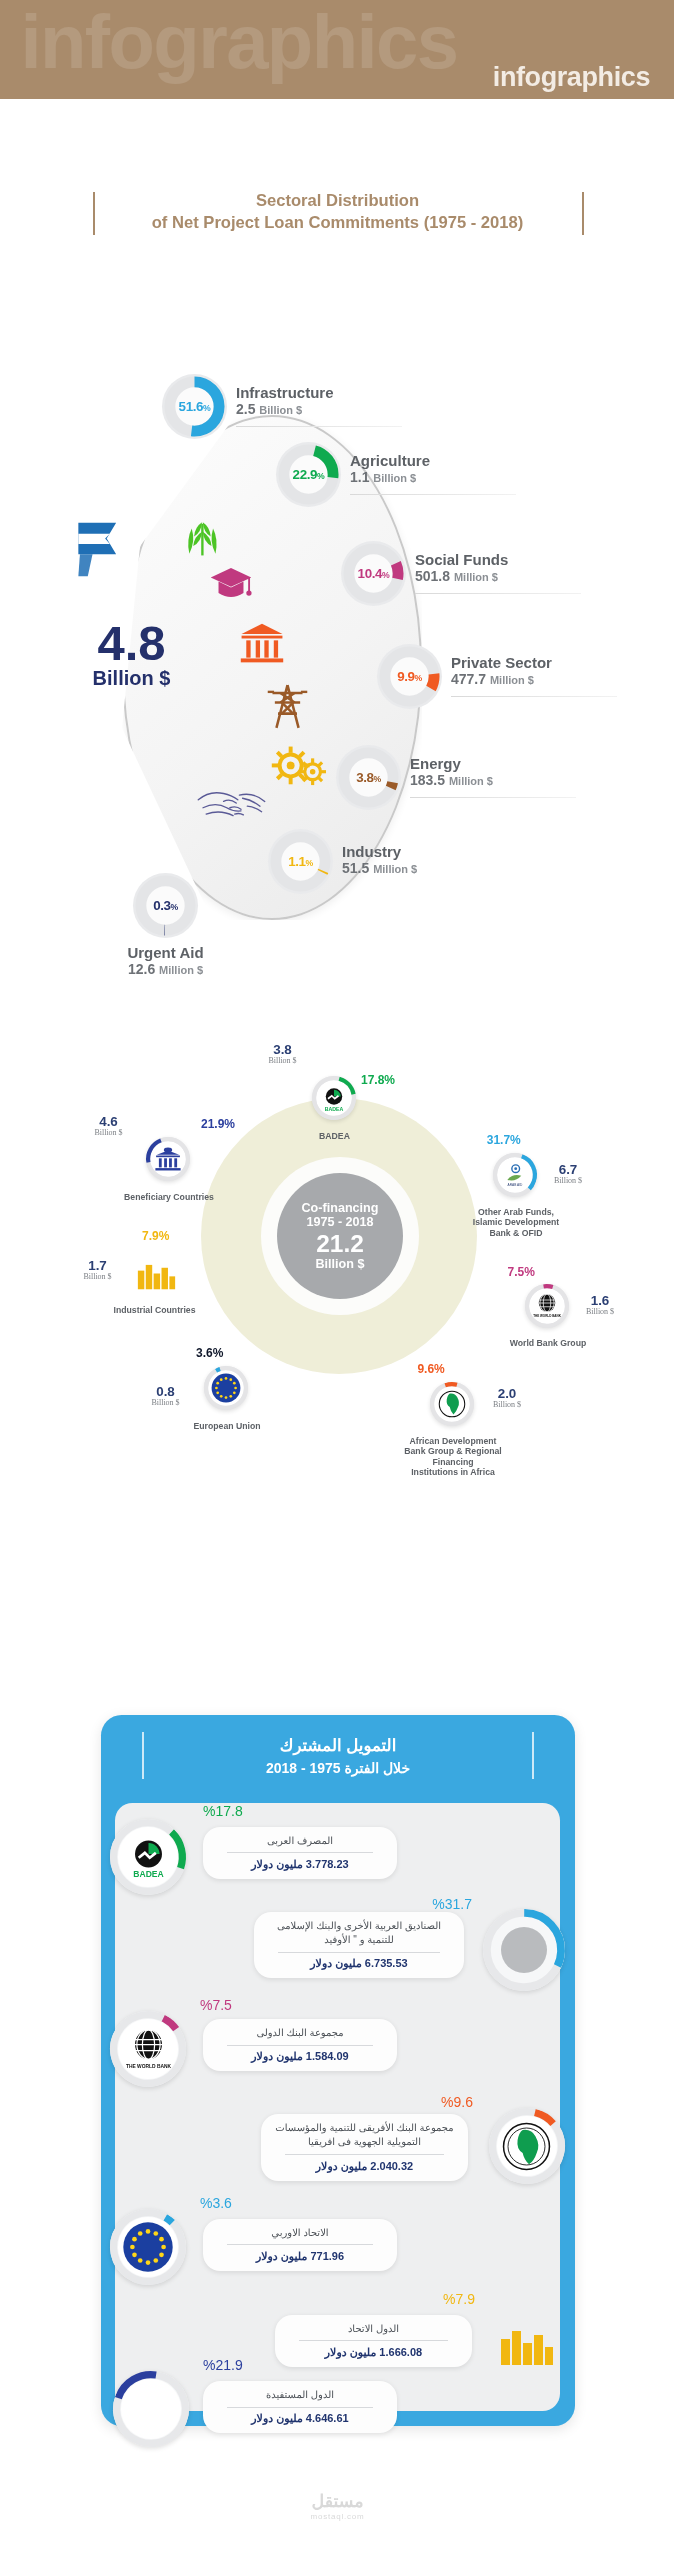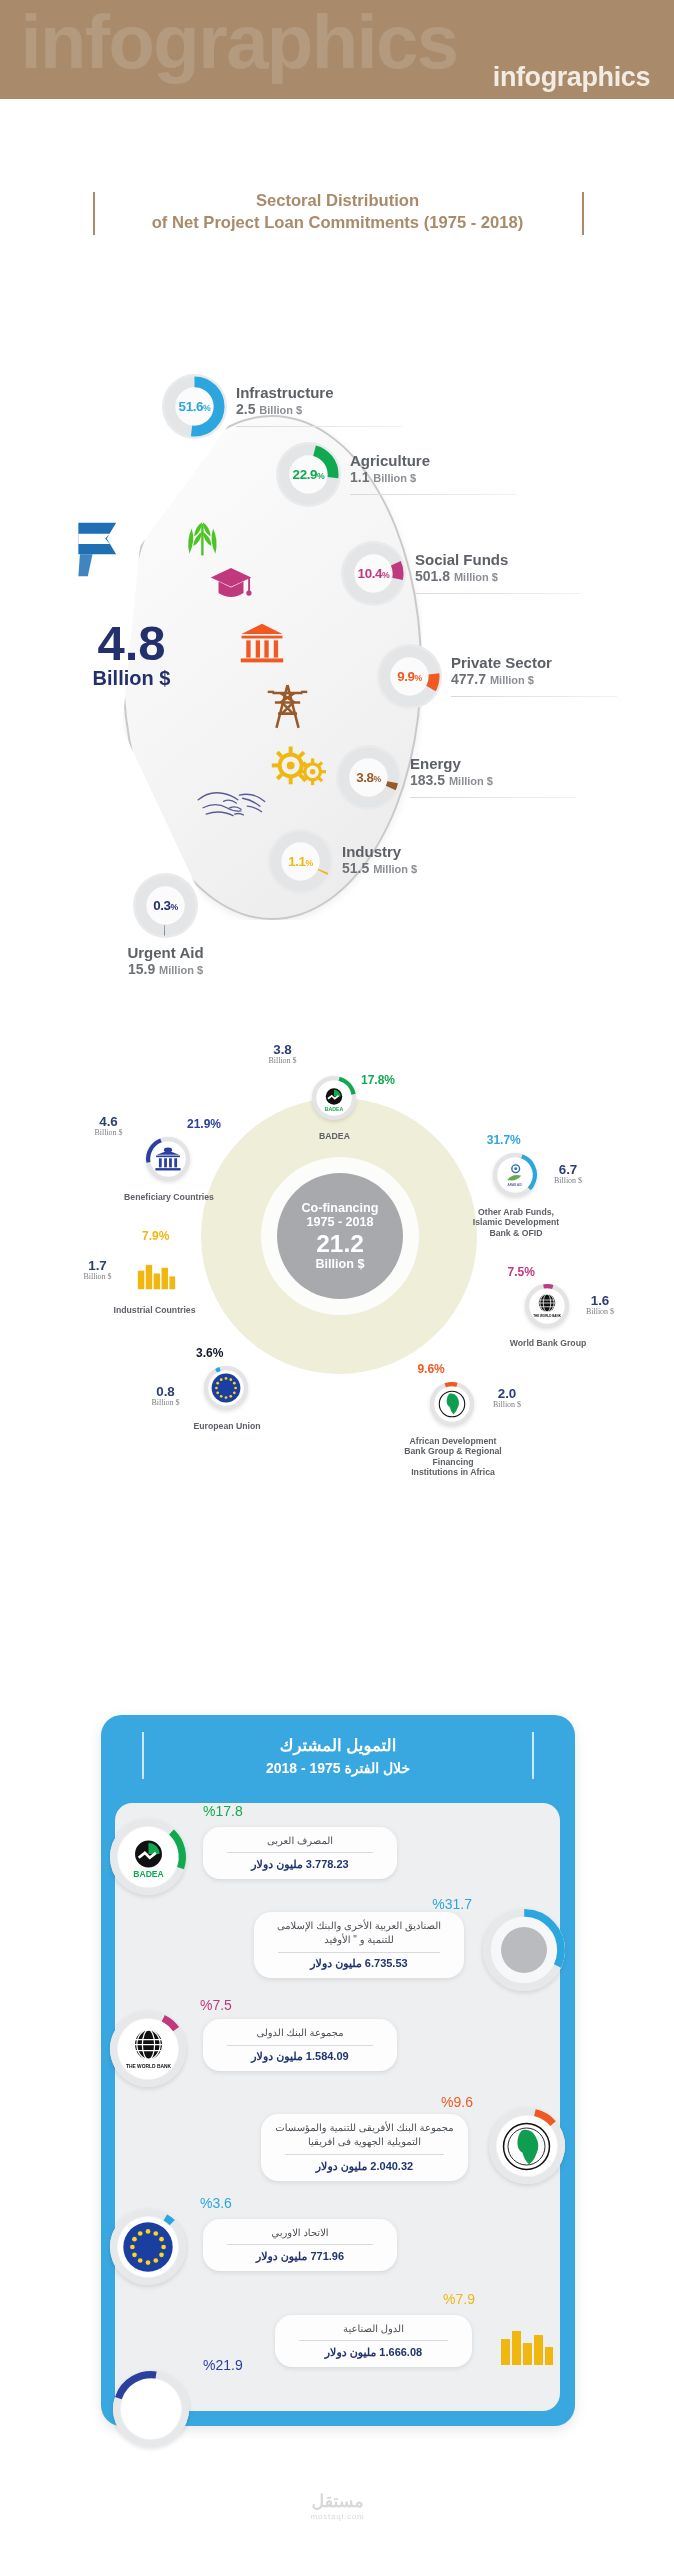--- a/index.html
+++ b/index.html
@@ -398,21 +398,21 @@
       <svg viewBox="0 0 42 42" style="position:absolute;left:0;top:0;width:65px;height:65px;transform:rotate(-90deg)">
         <circle cx="21" cy="21" r="15.9" fill="none" stroke="#e4e5e7" stroke-width="7"></circle>
         <circle cx="21" cy="21" r="15.9" fill="none" stroke="#24306b" stroke-width="7" stroke-dasharray="0.3 99.7" stroke-dashoffset="-50"></circle>
       </svg>
       <div class="hole">
         <span class="pct" style="color:#24306b"><span>0.3</span><span class="sm">%</span></span>
       </div>
     </div>
     <div class="d-label" style="left:-49px; top:71px; text-align:center; width:163px;">
       <div class="nm">Urgent Aid</div>
-      <div class="amt"><span>15.9</span> <span class="u">Million $</span></div>
+      <div class="amt"><span>12.6</span> <span class="u">Million $</span></div>
     </div>
   </div>
 
   <div class="s1-center">
     <div class="big">4.8</div>
     <div class="sub">Billion $</div>
   </div>
 </div>
 
 <div class="sec2">
@@ -580,21 +580,21 @@
           <path d="M4 14 L20 8 L36 14 Z"></path>
           <rect x="3" y="15" width="34" height="2.4"></rect>
           <rect x="7" y="19" width="4" height="13"></rect>
             <rect x="14.5" y="19" width="4" height="13"></rect>
           <rect x="21.5" y="19" width="4" height="13"></rect>
             <rect x="29" y="19" width="4" height="13"></rect>
           <rect x="2" y="33" width="36" height="3.4"></rect>
         </g>
       </svg>
     </div>
-    <div class="np" style="left:41px; top:-20.5px; color:#2b3f9e;text-align:right;">21.9%</div>
+    <div class="np" style="left:55px; top:-20.5px; color:#2b3f9e;text-align:right;">21.9%</div>
     <div class="nv" style="left:-62px; top:-22px; width:49px;">
       <div class="v">4.6</div>
       <div class="u">Billion $</div>
     </div>
     <div class="nl" style="left:-41px; top:55px; width:128px;">Beneficiary Countries</div>
   </div>
 </div>
 
 <div class="sec3">
   <div class="card">
@@ -735,35 +735,40 @@
               <rect x="4" y="22" width="9" height="26"></rect>
               <rect x="15" y="14" width="9" height="34"></rect>
               <rect x="26" y="26" width="9" height="22"></rect>
               <rect x="37" y="18" width="9" height="30"></rect>
               <rect x="48" y="30" width="8" height="18"></rect>
             </g>
           </svg>
         </div>
         <div class="apct" style="right:85px; top:-3.2px; color:#f1b711;">%7.9</div>
         <div class="apill" style="right:88px; top:20.5px; width:197px;">
-          <div class="ttl">الدول الصناعية</div>
+          <div class="ttl">الدول الاتحاد</div>
           <div class="rule"></div>
           <div class="amt"><span>1.666.08</span> <span>مليون دولار</span></div>
         </div>
       </div>
 
       <div class="arow" style="top:505px">
         <div class="abadge" style="left:-1.6px; top:63px;">
           <svg viewBox="0 0 42 42" style="position:absolute;left:0;top:0;width:76px;height:76px;transform:rotate(-160deg)">
             <circle cx="21" cy="21" r="19" fill="none" stroke="#e7e8ea" stroke-width="4"></circle>
             <circle cx="21" cy="21" r="19" fill="none" stroke="#2b3f9e" stroke-width="4" stroke-dasharray="21.9 78.1" pathLength="100"></circle>
           </svg>
           <div class="inner"></div>
         </div>
         <div class="apct" style="left:88px; top:49px; color:#2b3f9e;">%21.9</div>
+        <div class="apill" style="left:88px; top:73px; width:194px;">
+          <div class="ttl">الدول المستفيدة</div>
+          <div class="rule"></div>
+          <div class="amt"><span>4.646.61</span> <span>مليون دولار</span></div>
+        </div>
       </div>
 
     </div>
   </div>
 
   <div class="watermark">
     <div class="w1">مستقل</div>
     <div class="w2">mostaql.com</div>
   </div>
 </div>

